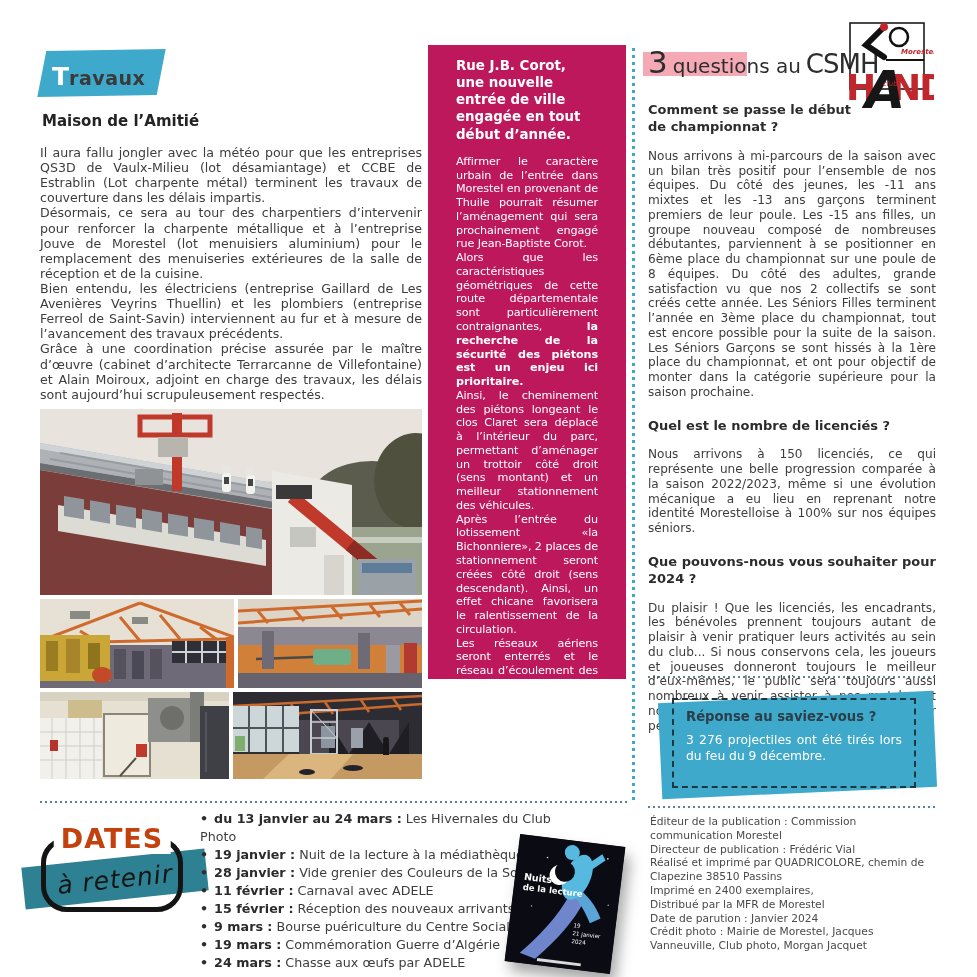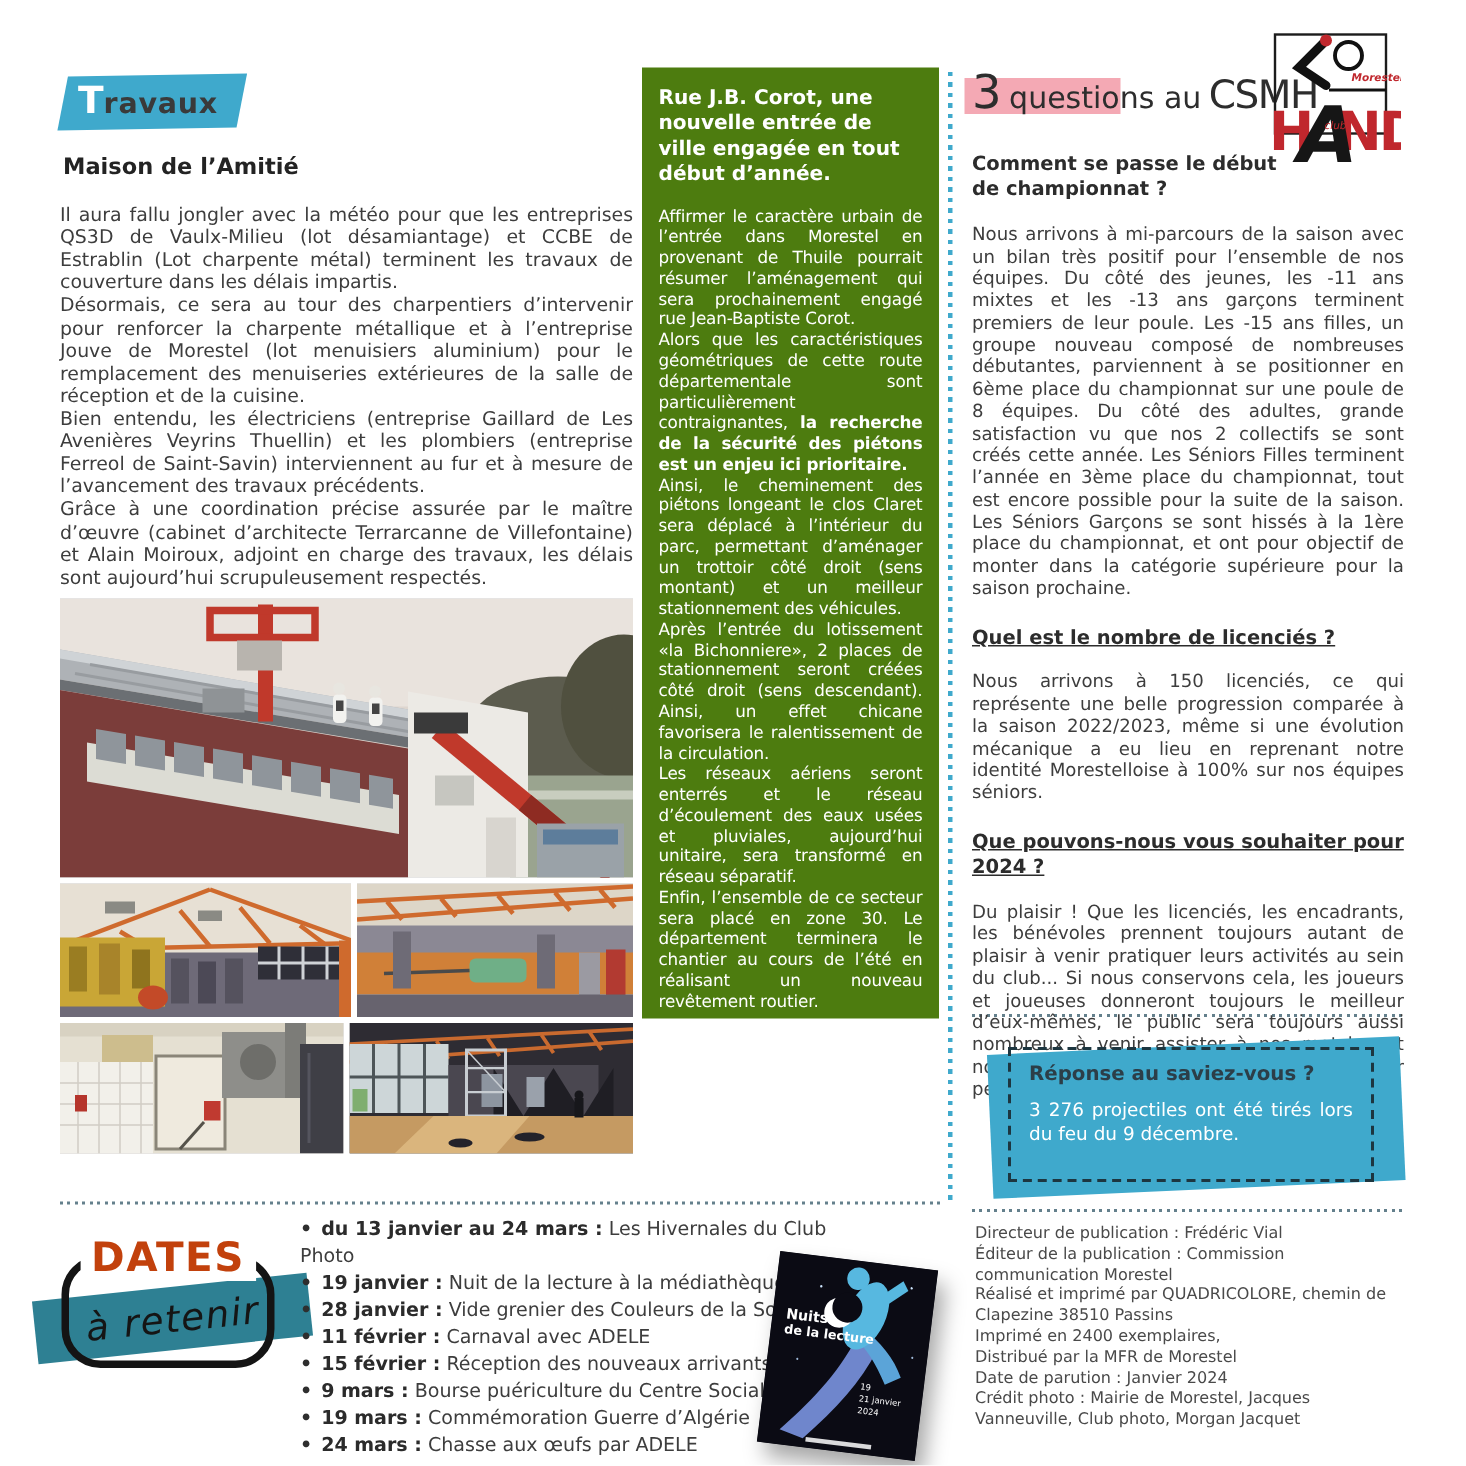--- a/index.html
+++ b/index.html
@@ -1,34 +1,34 @@
 <!DOCTYPE html>
 <html><head>
 <meta charset="utf-8">
 <style>
   html,body{margin:0;padding:0;background:#ffffff;}
   .page{position:relative;width:977px;height:977px;background:#fff;overflow:hidden;
         font-family:"DejaVu Sans","Liberation Sans",sans-serif;color:#3d3d3d;}
 
   
   .col-left{position:absolute;left:40px;top:50px;width:382px;}
-  .travaux-tag{position:relative;display:inline-block;padding:2px 16px 5px 10px;margin-left:2px;}
+  .travaux-tag{position:relative;display:inline-block;padding:12px 16px 5px 10px;margin-left:2px;}
   .travaux-tag::before{content:"";position:absolute;inset:0;background:#3FA9CC;transform:skewX(-12deg) rotate(-1deg);}
   .tag-first{position:relative;color:#fff;font-size:25px;font-weight:700;}
   .tag-rest{position:relative;color:#3a3a3a;font-size:19px;font-weight:700;letter-spacing:.5px;}
   .article-title{font-size:15px;font-weight:700;color:#232323;margin:16px 0 0 2px;}
   .col-left p.body{font-size:12.6px;line-height:1.2;text-align:justify;margin:0;}
   .col-left p.first{margin-top:15px;}
   .photo-grid{margin-top:7px;width:382px;}
   .photo-row{display:flex;gap:4px;margin-top:4px;}
   .ph{display:block;background:#ccc;}
 
   
-  .col-mid{position:absolute;left:428px;top:45px;width:198px;height:634px;background:#4d7c0f;
-           color:#fff;padding:12px 11px 10px;box-sizing:border-box;display:flex;flex-direction:column;}
+  .col-mid{position:absolute;left:428px;top:45px;width:198px;height:634px;background:#be185d;
+           color:#fff;padding:12px 28px 10px;box-sizing:border-box;display:flex;flex-direction:column;}
   .col-mid .mid-title{font-size:13.4px;font-weight:700;line-height:1.28;margin:0 0 12px;}
   .col-mid p{font-size:11.2px;line-height:1.23;text-align:justify;margin:0;letter-spacing:-.1px;}
   .col-mid .b{font-weight:700;margin-top:20px;}
   .mid-photo{margin-top:auto;}
 
   
   .v-dots{position:absolute;left:632px;top:48px;height:752px;width:3px;
           background:repeating-linear-gradient(to bottom,#3FA9CC 0 3px,transparent 3px 7px);}
   .h-dots{position:absolute;height:2px;
           background:repeating-linear-gradient(to right,#64808c 0 2px,transparent 2px 5px);}
@@ -39,21 +39,21 @@
   
   .col-right{position:absolute;left:648px;top:16px;width:288px;}
   .csmh-header{position:relative;display:flex;align-items:baseline;gap:5px;padding-top:28px;height:26px;}
   .hl-pink{position:absolute;left:-5px;top:36px;width:104px;height:24px;background:#F4A9B4;}
   .csmh-header .n3{position:relative;font-size:31px;color:#2d2d2d;font-weight:400;}
   .csmh-header .qa{position:relative;font-size:20px;color:#2d2d2d;}
   .csmh-header .club{position:relative;font-size:26px;color:#2d2d2d;letter-spacing:-1px;}
   .csmh-logo{position:absolute;right:2px;top:2px;}
   .q-title{font-size:13px;font-weight:700;color:#2c2c2c;line-height:1.3;margin:0;}
   .q1{margin-top:32px;width:205px;}
-  .q2,.q3{margin-top:18px;text-decoration:underline;}
+  .q2,.q3{margin-top:18px;}
   .answer{font-size:12.1px;line-height:1.22;text-align:justify;margin:13px 0 0;}
 
   
   .saviez-wrap{position:absolute;left:648px;top:688px;width:288px;height:112px;}
   .saviez-bg{position:absolute;left:12px;right:1px;top:9px;bottom:7px;background:#3FA9CC;transform:rotate(-2.6deg);}
   .saviez-inner{position:absolute;left:24px;right:20px;top:10px;bottom:12px;border:2px dashed #1d3640;padding:9px 12px;box-sizing:border-box;}
   .saviez-inner h4{margin:0 0 9px;font-size:13.2px;color:#2c3e48;}
   .saviez-inner p{margin:0;font-size:12.3px;line-height:1.3;color:#fff;text-align:justify;}
 
   
@@ -335,22 +335,22 @@
 
   <div class="saviez-wrap">
     <div class="saviez-bg"></div>
     <div class="saviez-inner">
       <h4>Réponse au saviez-vous ?</h4>
       <p>3 276 projectiles ont été tirés lors du feu du 9 décembre.</p>
     </div>
   </div>
 
   <div class="credits">
+    <div>Éditeur de la publication : Commission communication Morestel</div>
     <div>Directeur de publication : Frédéric Vial</div>
-    <div>Éditeur de la publication : Commission communication Morestel</div>
     <div>Réalisé et imprimé par QUADRICOLORE, chemin de Clapezine 38510 Passins</div>
     <div>Imprimé en 2400 exemplaires,</div>
     <div>Distribué par la MFR de Morestel</div>
     <div>Date de parution : Janvier 2024</div>
     <div>Crédit photo : Mairie de Morestel, Jacques Vanneuville, Club photo, Morgan Jacquet</div>
   </div>
 
   <div class="dates-stamp">
     <div class="stamp-band">
       <span>à retenir</span>

